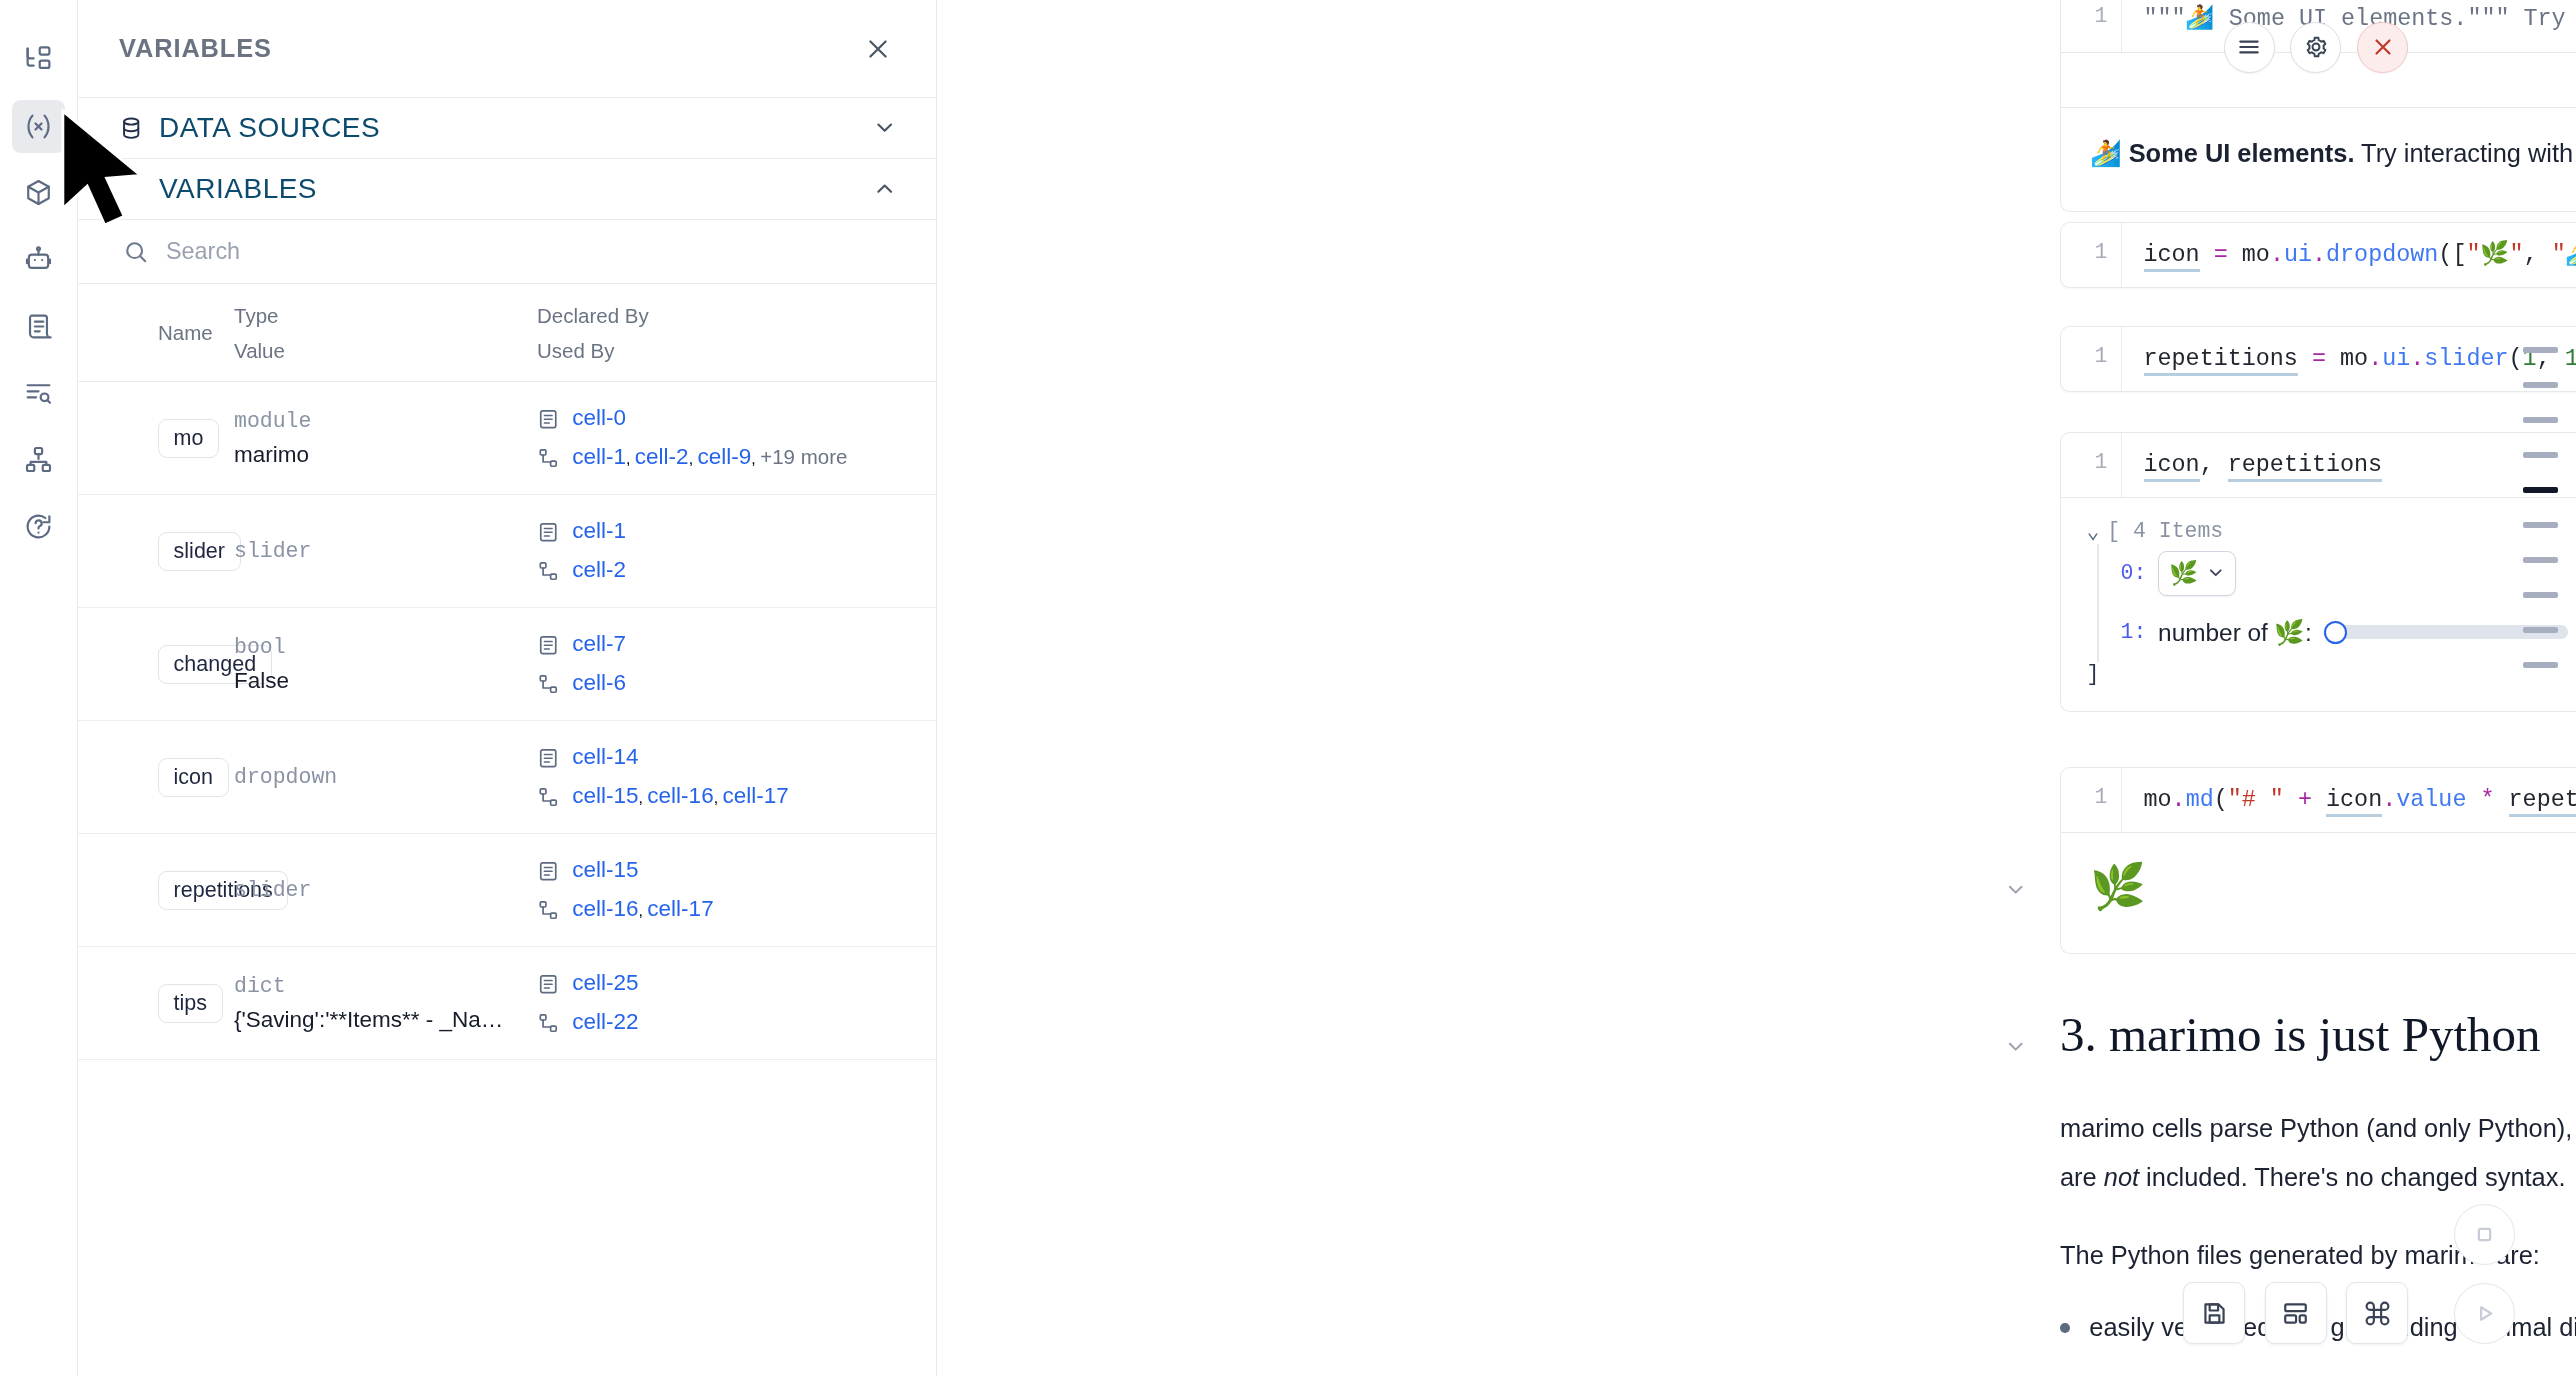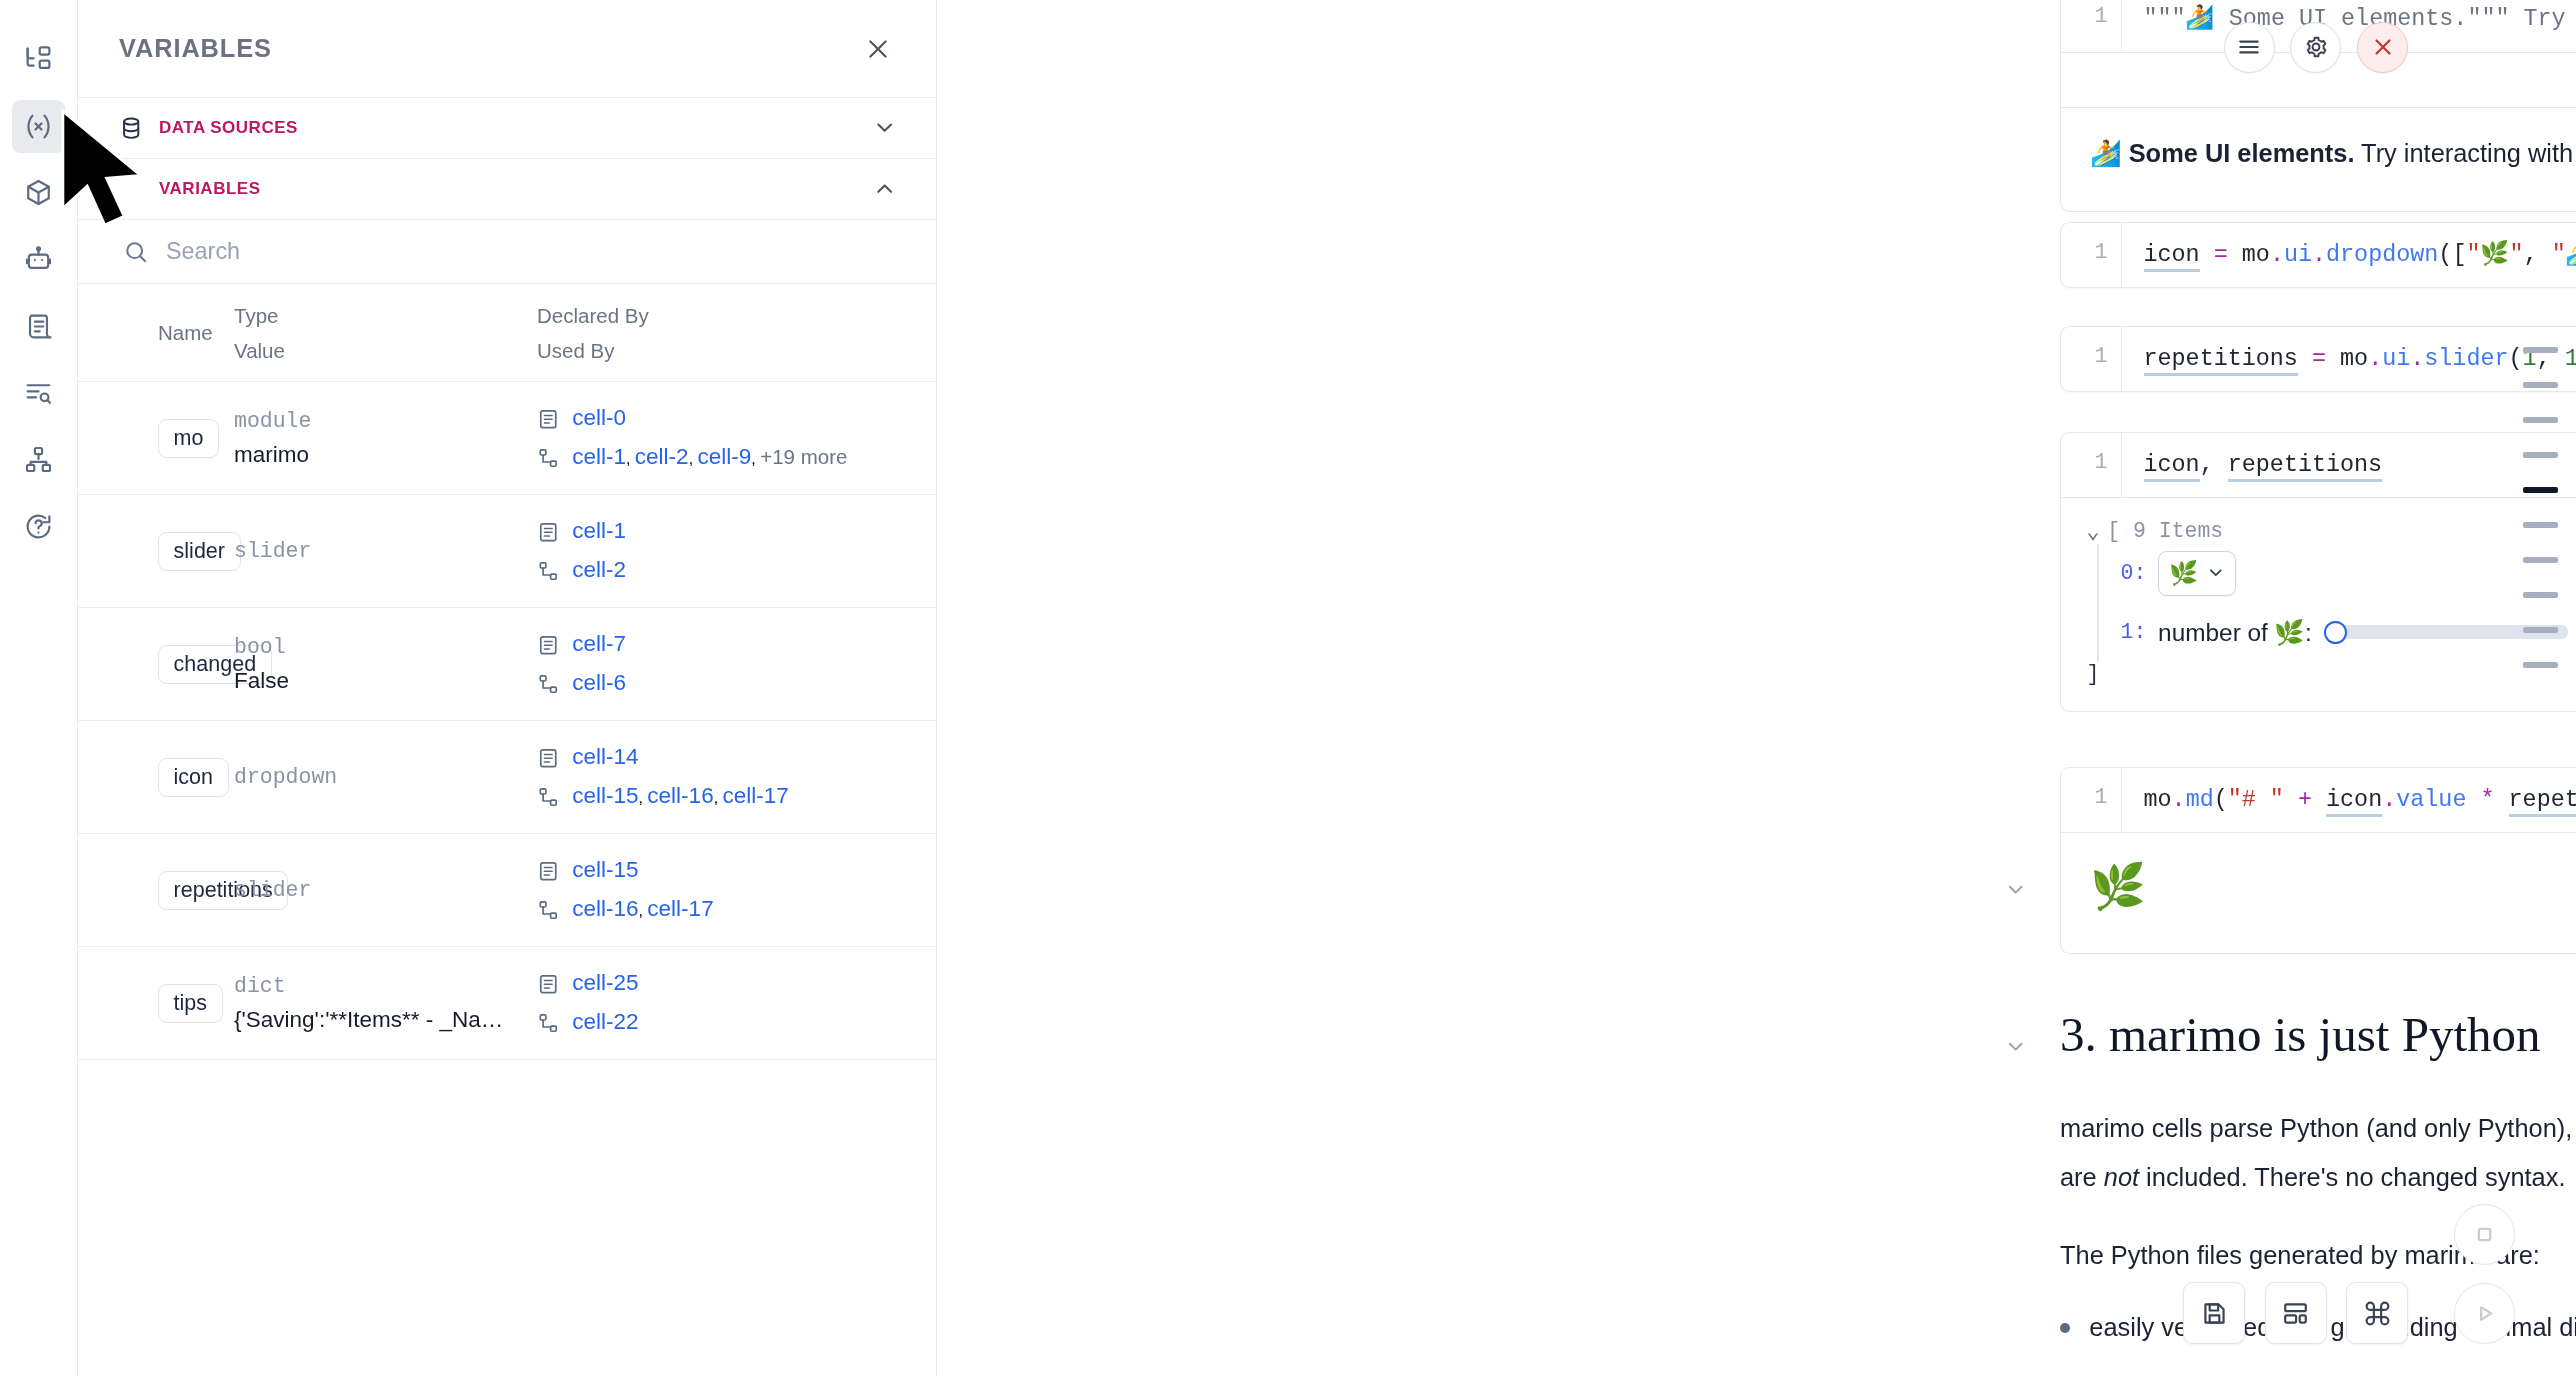--- a/index.html
+++ b/index.html
@@ -51,21 +51,21 @@
   .section-row {
     height: 61px; flex: 0 0 61px;
     display: flex; align-items: center; gap: 15.6px;
     padding: 0 39px 0 41px;
     border-bottom: 1px solid #e9ebf0;
     cursor: pointer;
   }
   .section-row .sec-ico { color: #25304a; display: flex; }
   .section-row .sec-ico svg { width: 24.4px; height: 24.4px; }
   .section-label {
-    font-size: 17px; font-weight: 700; letter-spacing: 0.5px; color: #be185d;
+    font-size: 28px; font-weight: 400; letter-spacing: 0.5px; color: #0c4a6e;
     flex: 1;
   }
   .chev { color: #4b5563; display: flex; }
   .chev svg { width: 25.4px; height: 25.4px; }
 
   .search-row {
     height: 64px; flex: 0 0 64px;
     display: flex; align-items: center; gap: 17.6px;
     padding: 0 39px 0 45px;
     border-bottom: 1px solid #e9ebf0;
@@ -618,21 +618,21 @@
 
       <div class="cell-wrap" style="position:absolute; left:1123px; top:432px;">
         <div class="code-box joined">
           <div class="gutter">1</div>
           <div class="code"><span class="var-ul tok-plain">icon</span>, <span class="var-ul tok-plain">repetitions</span></div>
         </div>
         <div class="out-box">
           <div class="json-tree">
             <div class="jt-head">
               <span class="twist">⌄</span>
-              <span>[ 9 Items</span>
+              <span>[ 4 Items</span>
             </div>
             <div class="jt-items">
               <div class="jt-row">
                 <span class="jt-idx">0:</span>
                 <span class="dd">
                   <span class="glyph">🌿</span>
                   <span class="cv">
                     <svg viewBox="0 0 24 24" fill="none" stroke="currentColor" stroke-width="2.2" stroke-linecap="round" stroke-linejoin="round">
                         <path d="M6 9l6 6 6-6"></path>
                       </svg>

